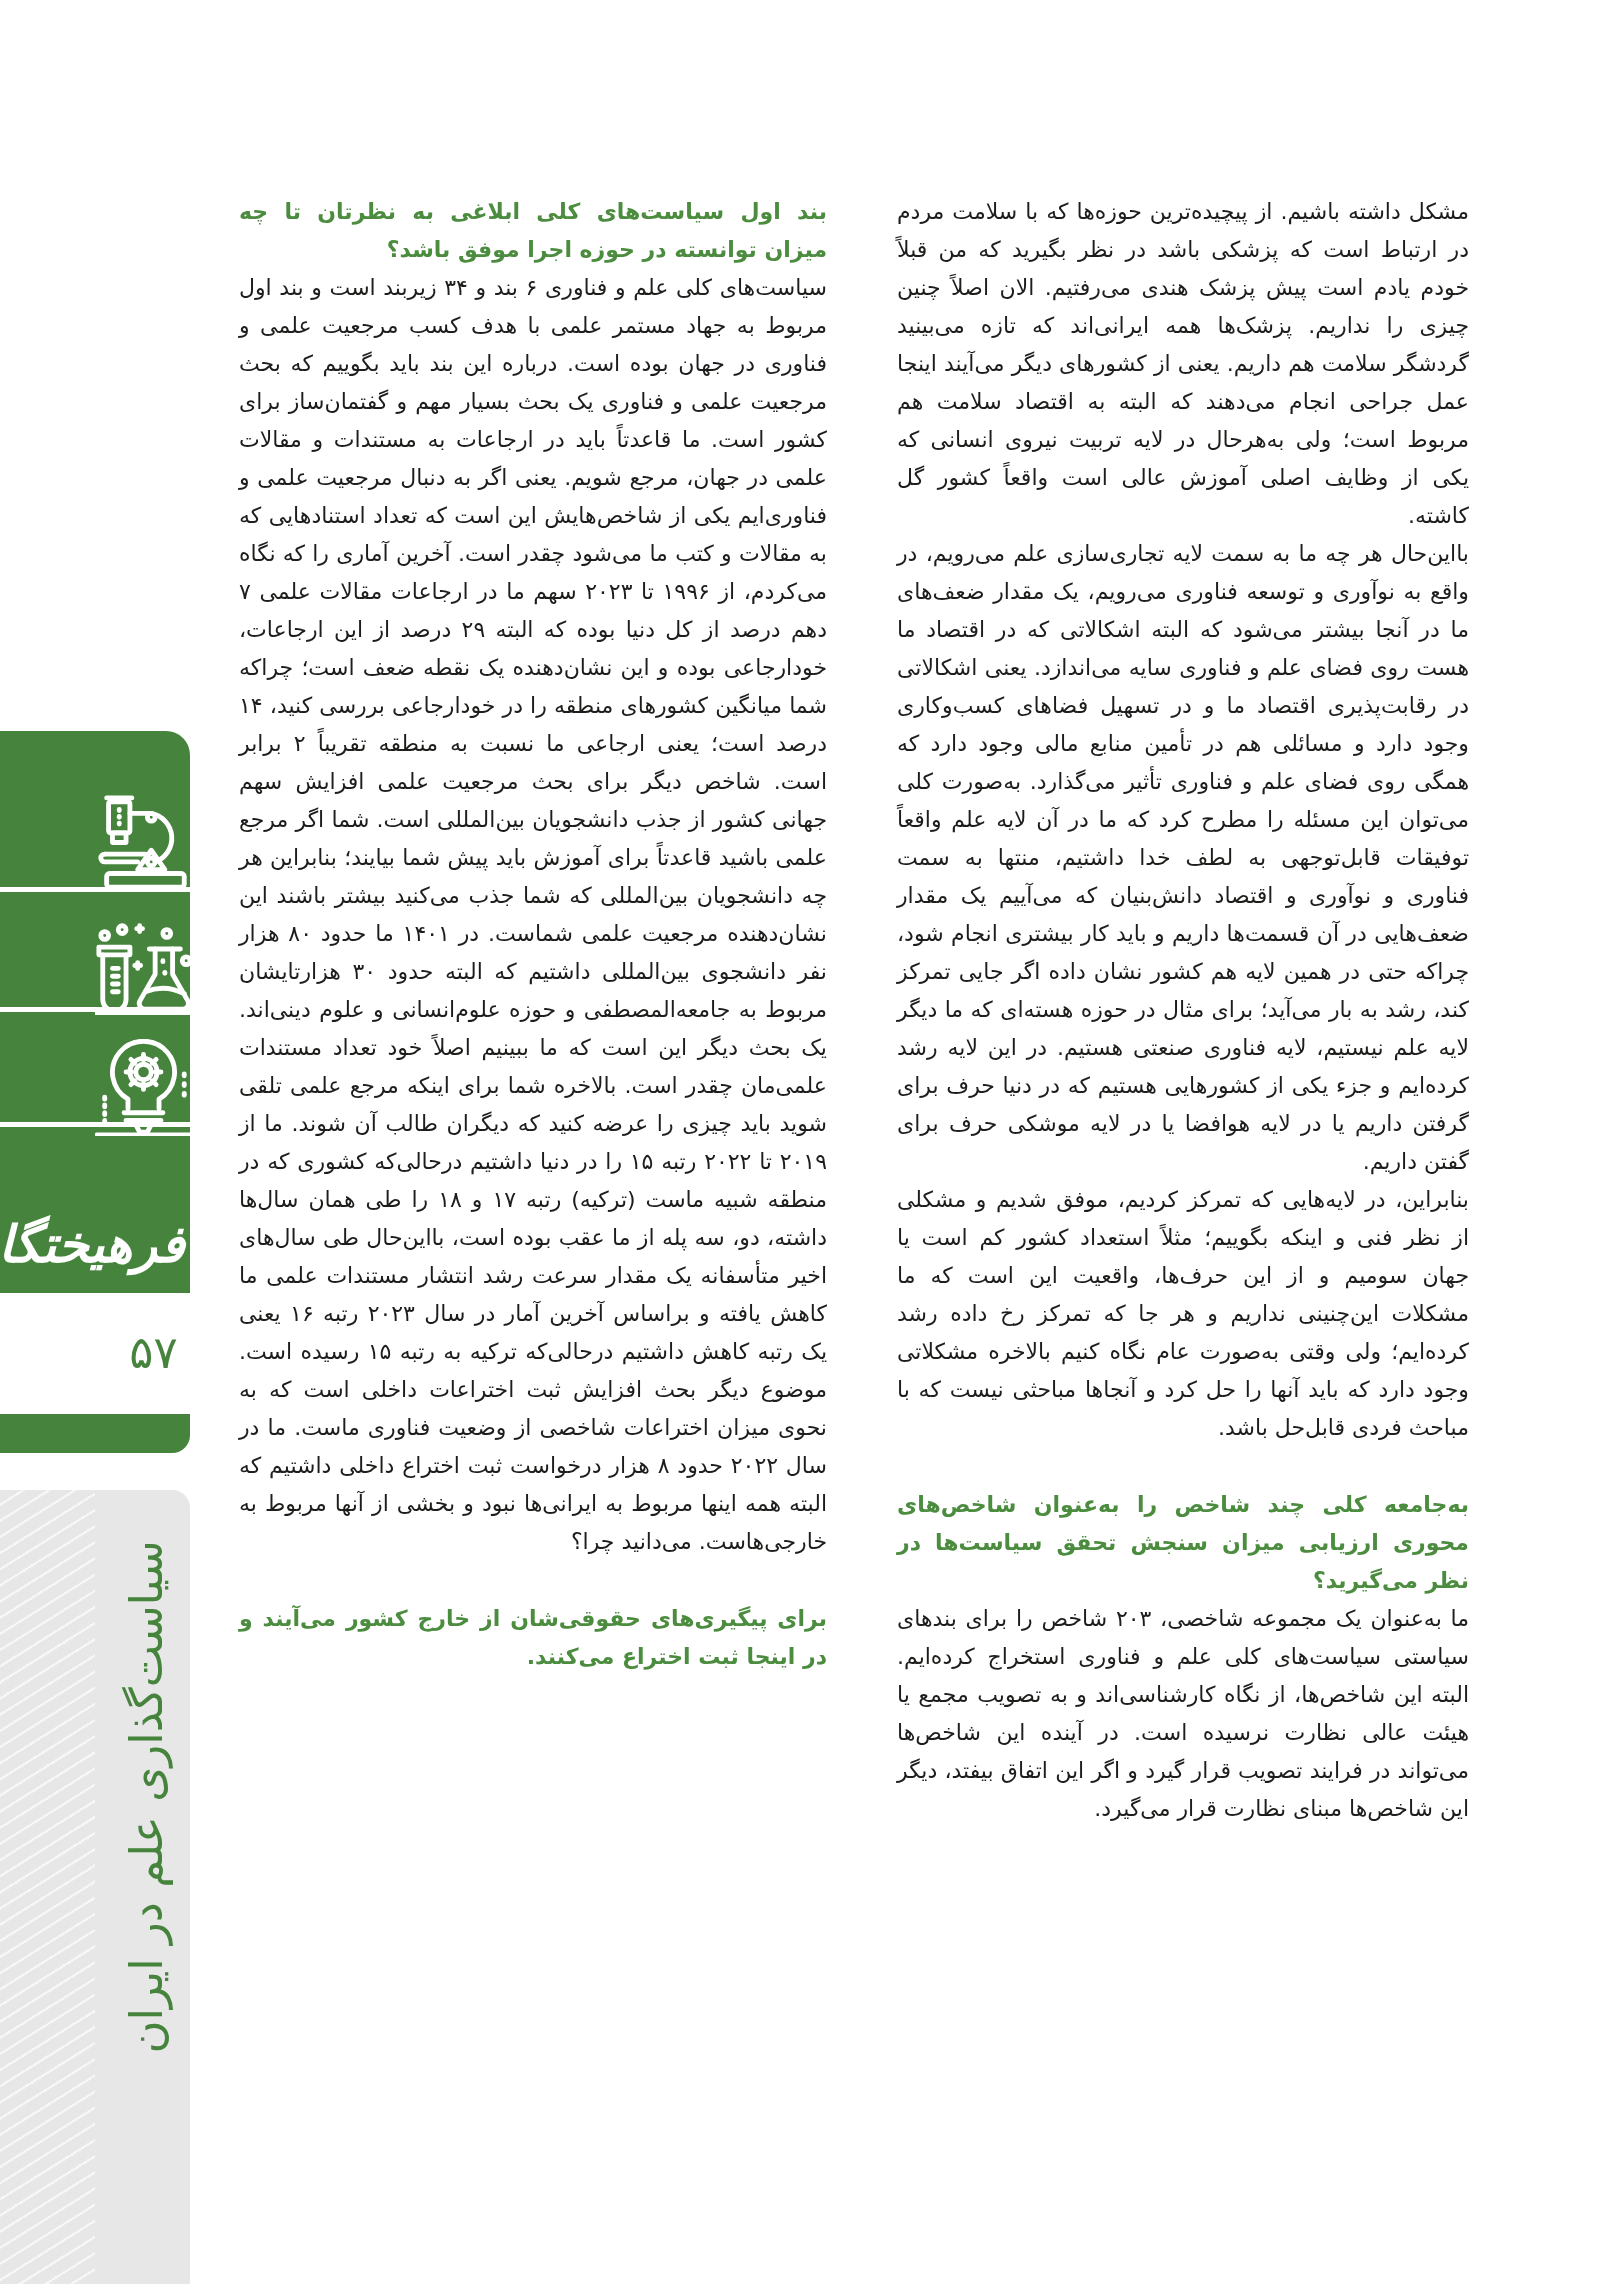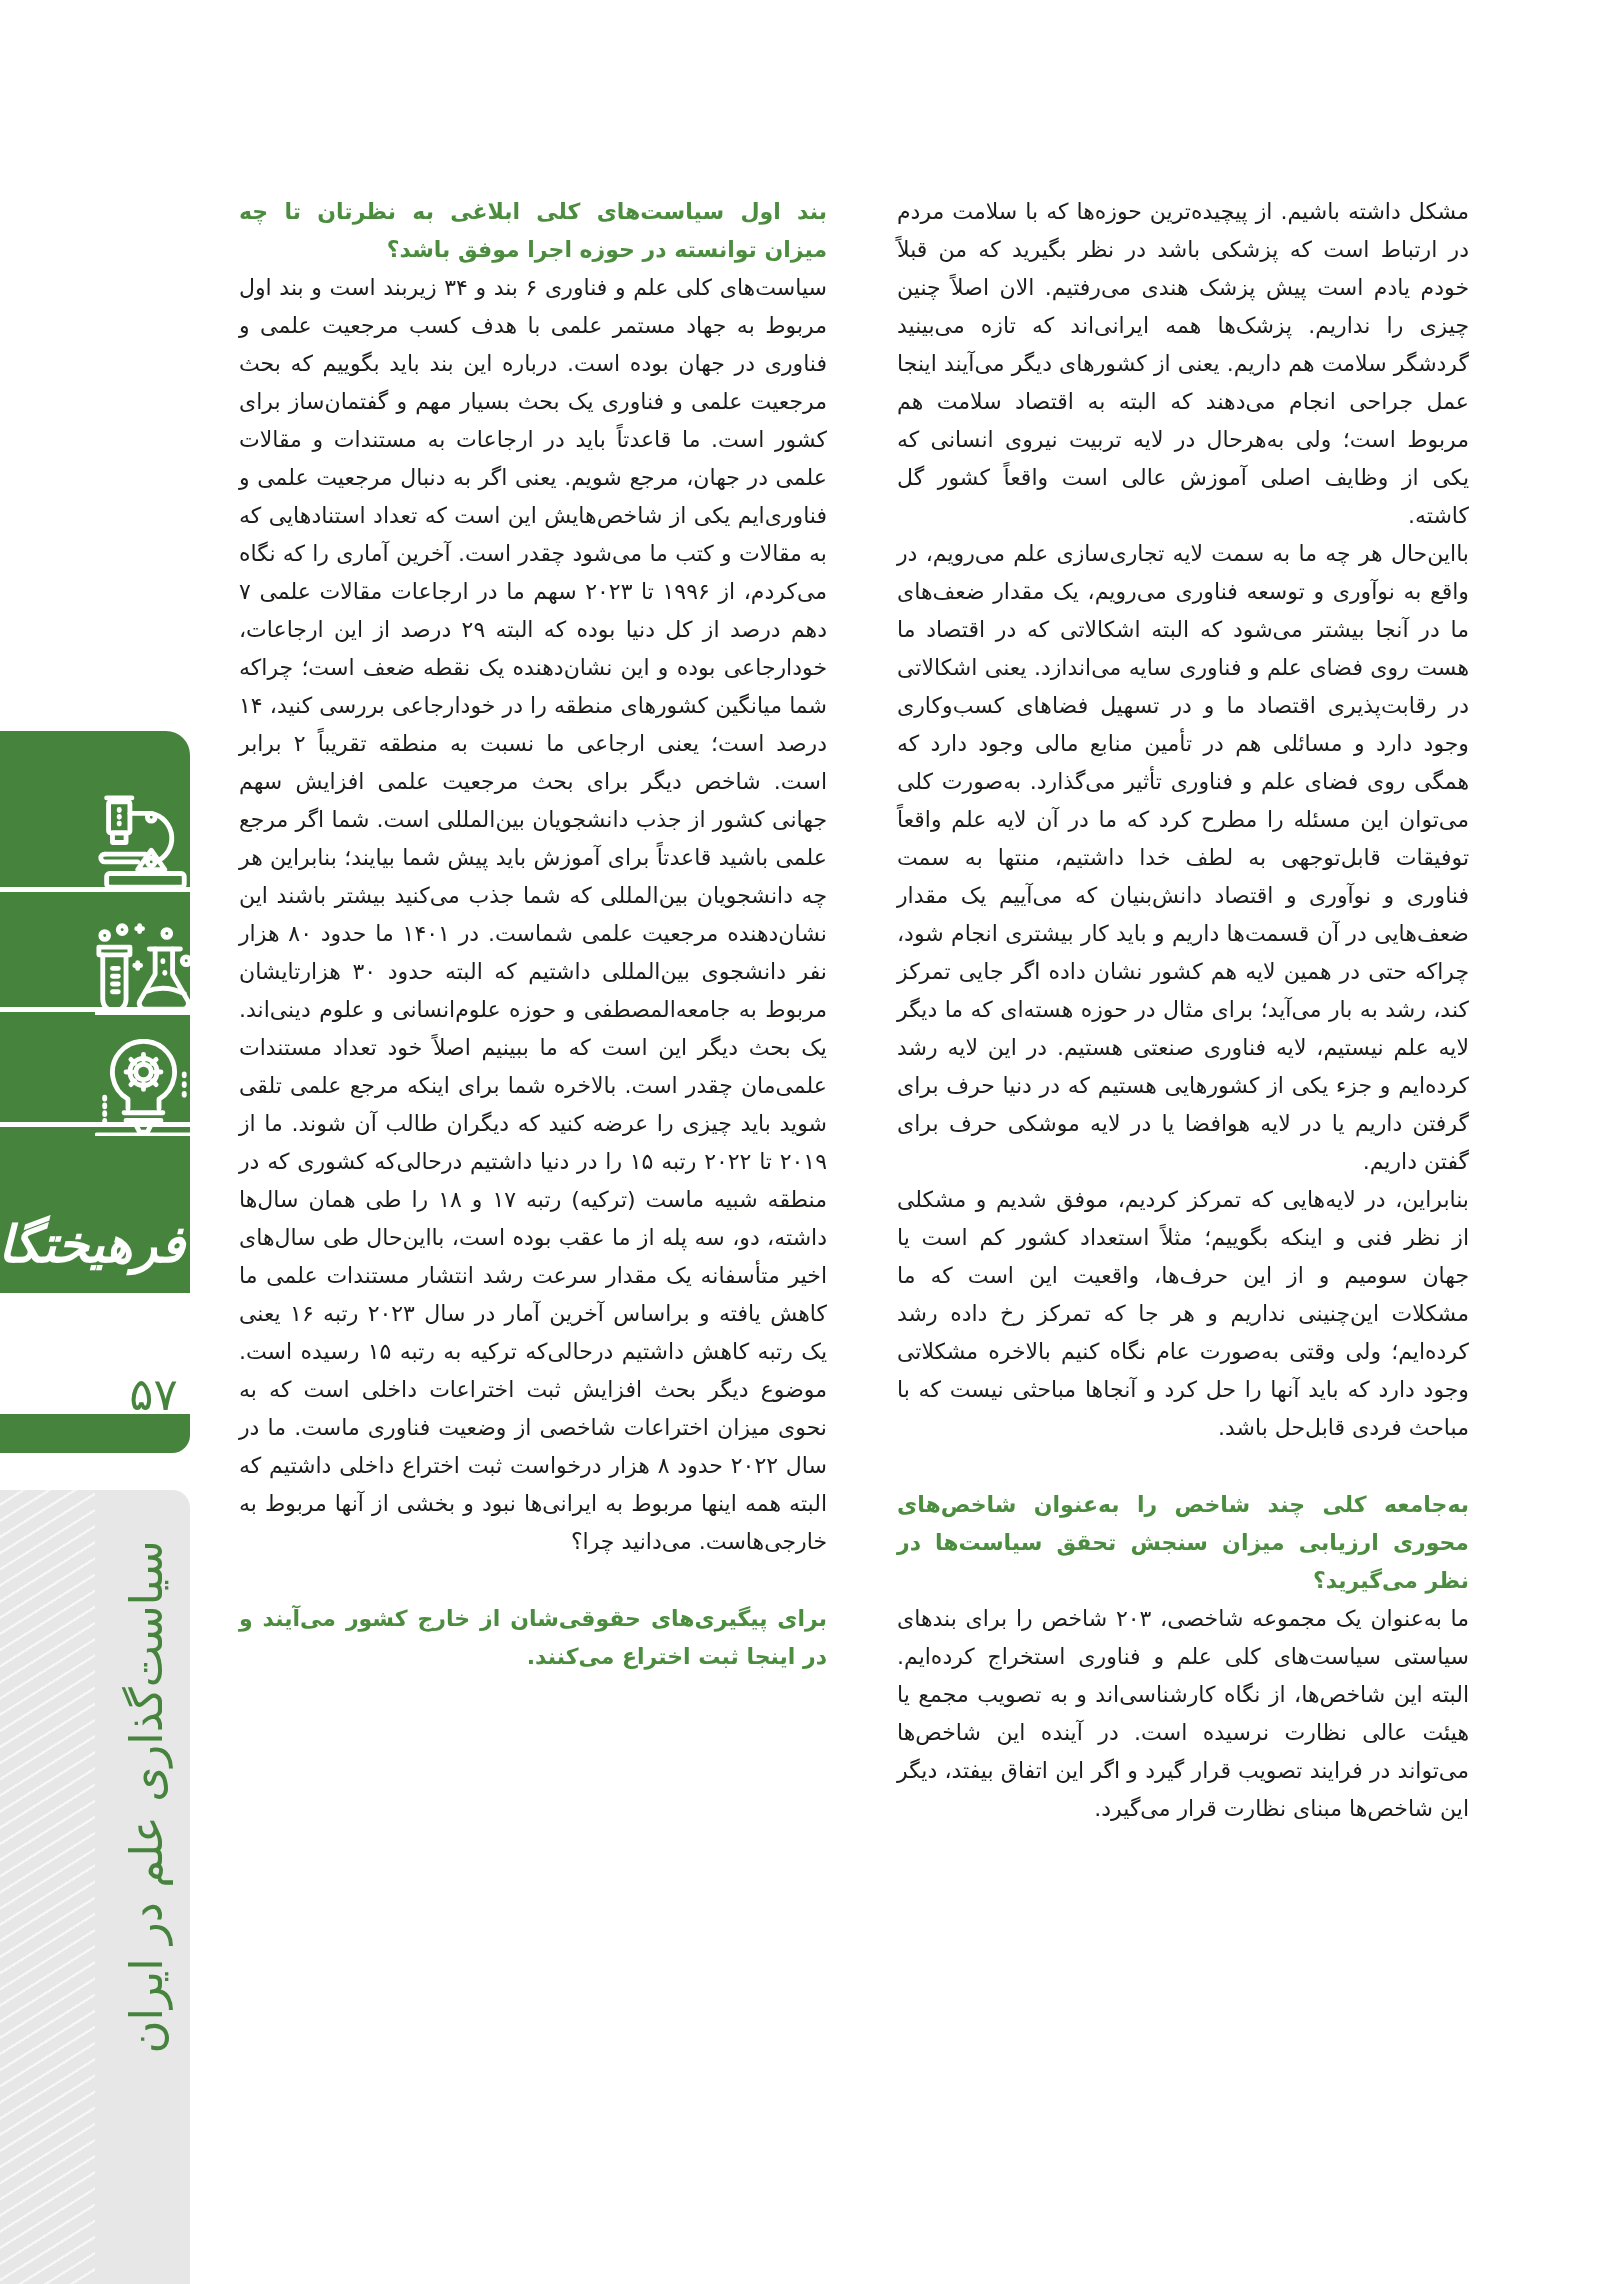--- a/index.html
+++ b/index.html
@@ -24,21 +24,21 @@
     .side-icon svg { width: 100%; height: 100%; display: block; }
     .brand {
       position: absolute; left: 16px; top: 1204px; width: 169px; height: 81px;
       color: #ffffff; font-family: "DejaVu Serif", serif; font-size: 51px;
       font-weight: bold; font-style: italic; text-align: right; line-height: 81px;
       direction: rtl;
     }
     .page-number {
       position: absolute; left: 113px; top: 1321px; width: 81px; height: 64px;
       color: #46843d; font-family: "DejaVu Sans", sans-serif; font-size: 45px;
-      text-align: center; line-height: 64px; direction: rtl; margin-top: 42px;
+      text-align: center; line-height: 64px; direction: rtl;
     }
     .side-strip {
       position: absolute; left: 0; top: 1414px; width: 190px; height: 39px;
       background: #46843d; border-bottom-right-radius: 17.7px;
     }
     .side-gray {
       position: absolute; left: 0; top: 1490px; width: 190px; height: 794px;
       background: #e7e7e8; border-top-right-radius: 17.7px; overflow: hidden;
     }
     .side-gray .stripes {

